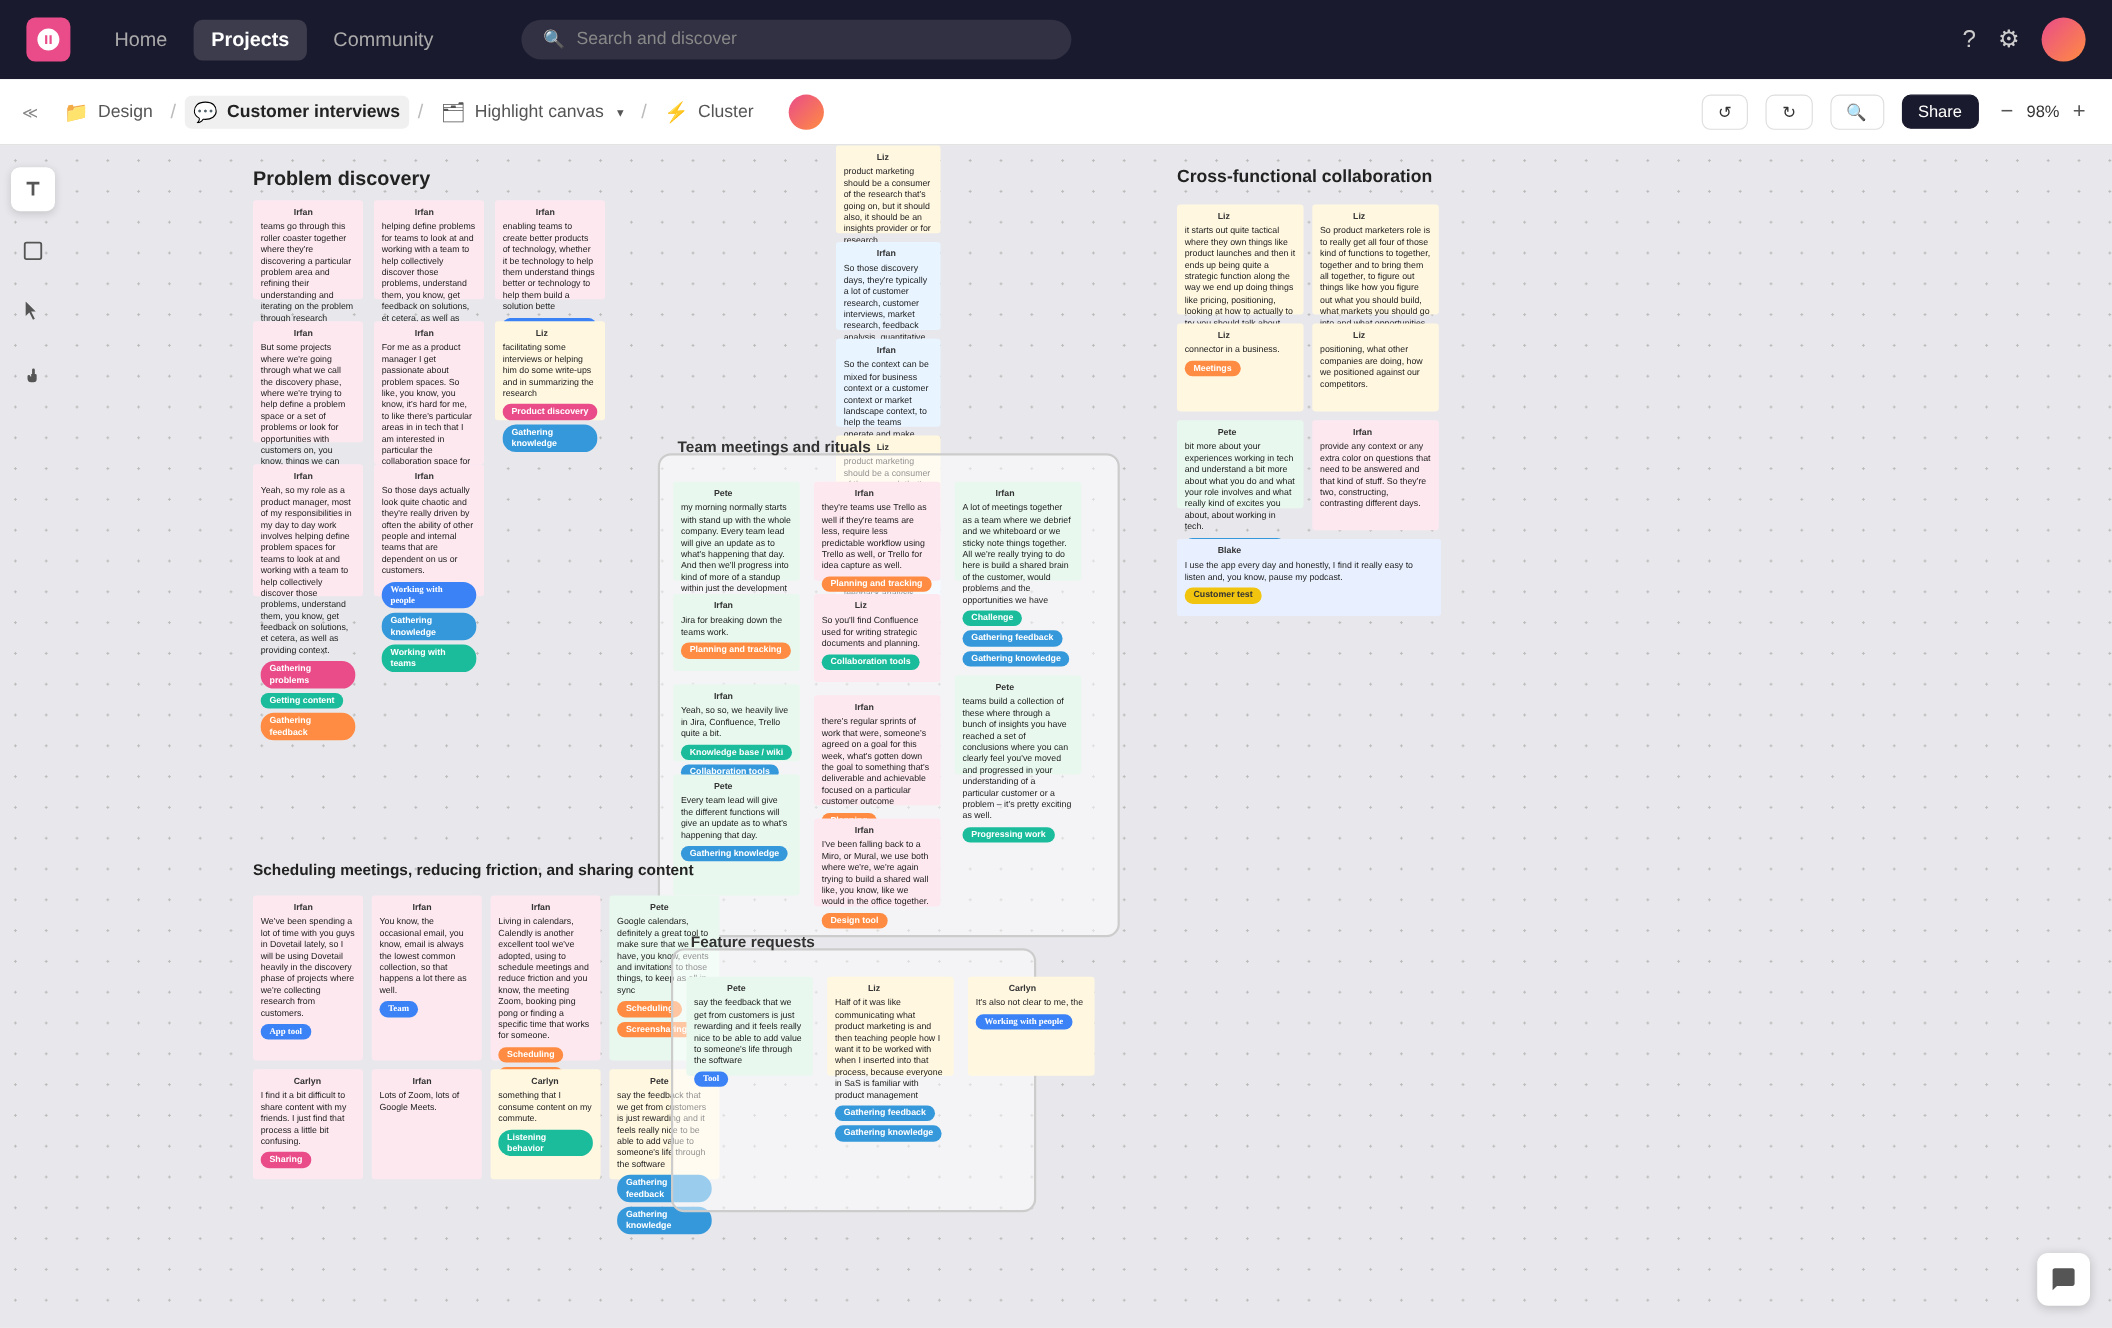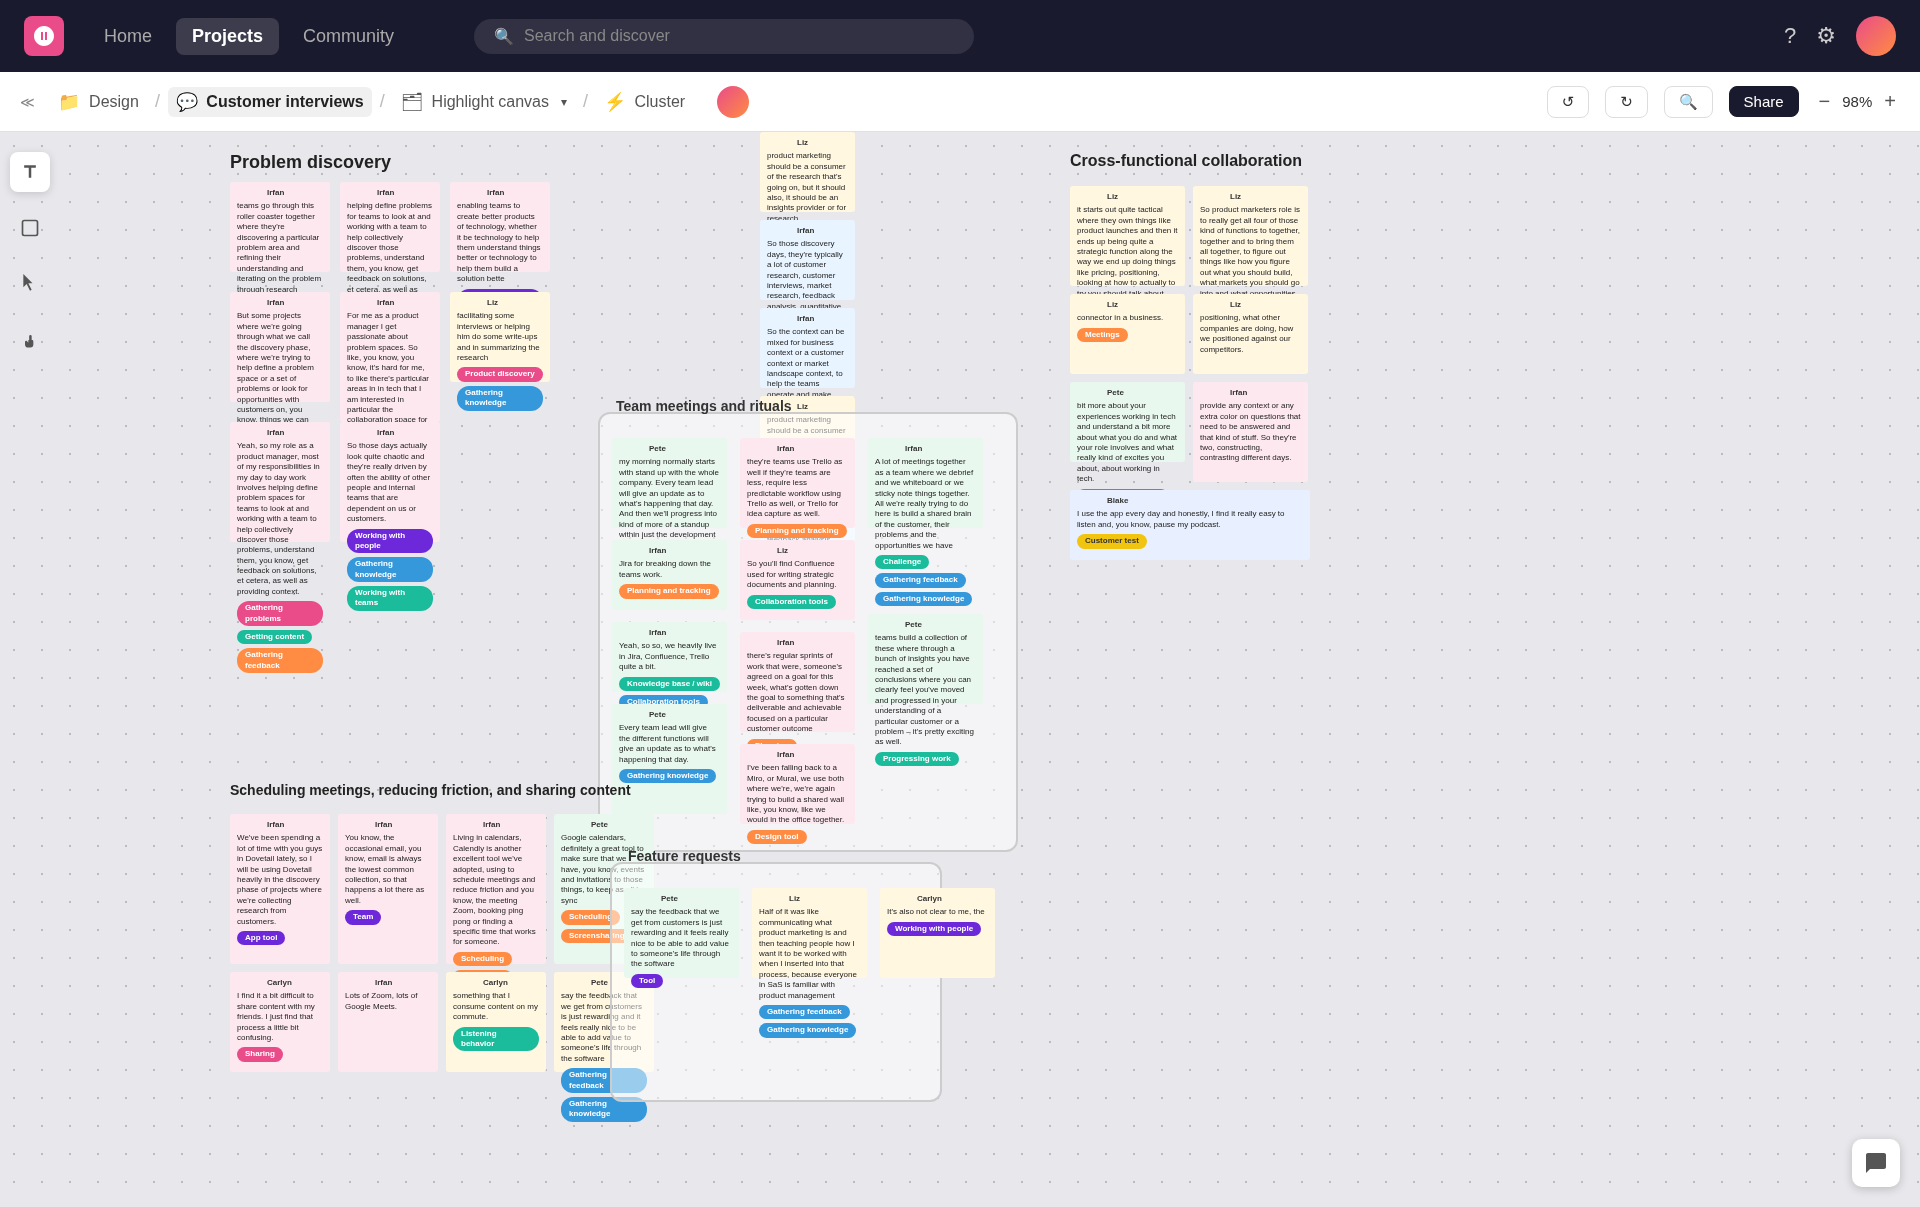--- a/index.html
+++ b/index.html
@@ -58,21 +58,21 @@
 
     
     .section-label {
       font-size: 18px; font-weight: 700; color: #222; margin-bottom: 12px; position: absolute;
     }
 
     .tag-pill {
       display: inline-block; border-radius: 12px; padding: 2px 8px; font-size: 8px; font-weight: 600; margin-top: 4px; color: white;
     }
 
-    .tag-green { background: #6d28d9; }
+    .tag-green { background: #3b82f6; font-family: Liberation Serif, serif; }
     .tag-pink { background: #e94c89; }
     .tag-orange { background: #ff8c42; }
     .tag-blue { background: #3498db; }
     .tag-yellow { background: #f1c40f; color: #333; }
     .tag-teal { background: #1abc9c; }
 
     
     .group-box {
       position: absolute; border: 2px solid #ccc; border-radius: 12px; background: rgba(255,255,255,0.5);
     }
@@ -318,21 +318,21 @@
         <span class="tag-pill tag-orange">Planning</span>
       </div>
       <div class="mini-note" style="position:absolute;left:140px;top:330px;width:115px;height:80px;background:#fde8f0;">
         <div class="author-name">Irfan</div>
         <div>I've been falling back to a Miro, or Mural, we use both where we're, we're again trying to build a shared wall like, you know, like we would in the office together.</div>
         <span class="tag-pill tag-orange">Design tool</span>
       </div>
 
       <div class="mini-note" style="position:absolute;left:268px;top:24px;width:115px;height:90px;background:#e8f8ee;">
         <div class="author-name">Irfan</div>
-        <div>A lot of meetings together as a team where we debrief and we whiteboard or we sticky note things together. All we're really trying to do here is build a shared brain of the customer, their problems and the opportunities we have</div>
+        <div>A lot of meetings together as a team where we debrief and we whiteboard or we sticky note things together. All we're really trying to do here is build a shared brain of the customer, would problems and the opportunities we have</div>
         <span class="tag-pill tag-teal">Challenge</span>
         <span class="tag-pill tag-blue">Gathering feedback</span>
         <span class="tag-pill tag-blue">Gathering knowledge</span>
       </div>
       <div class="mini-note" style="position:absolute;left:268px;top:200px;width:115px;height:90px;background:#e8f8ee;">
         <div class="author-name">Pete</div>
         <div>teams build a collection of these where through a bunch of insights you have reached a set of conclusions where you can clearly feel you've moved and progressed in your understanding of a particular customer or a problem – it's pretty exciting as well.</div>
         <span class="tag-pill tag-teal">Progressing work</span>
       </div>
     </div>

